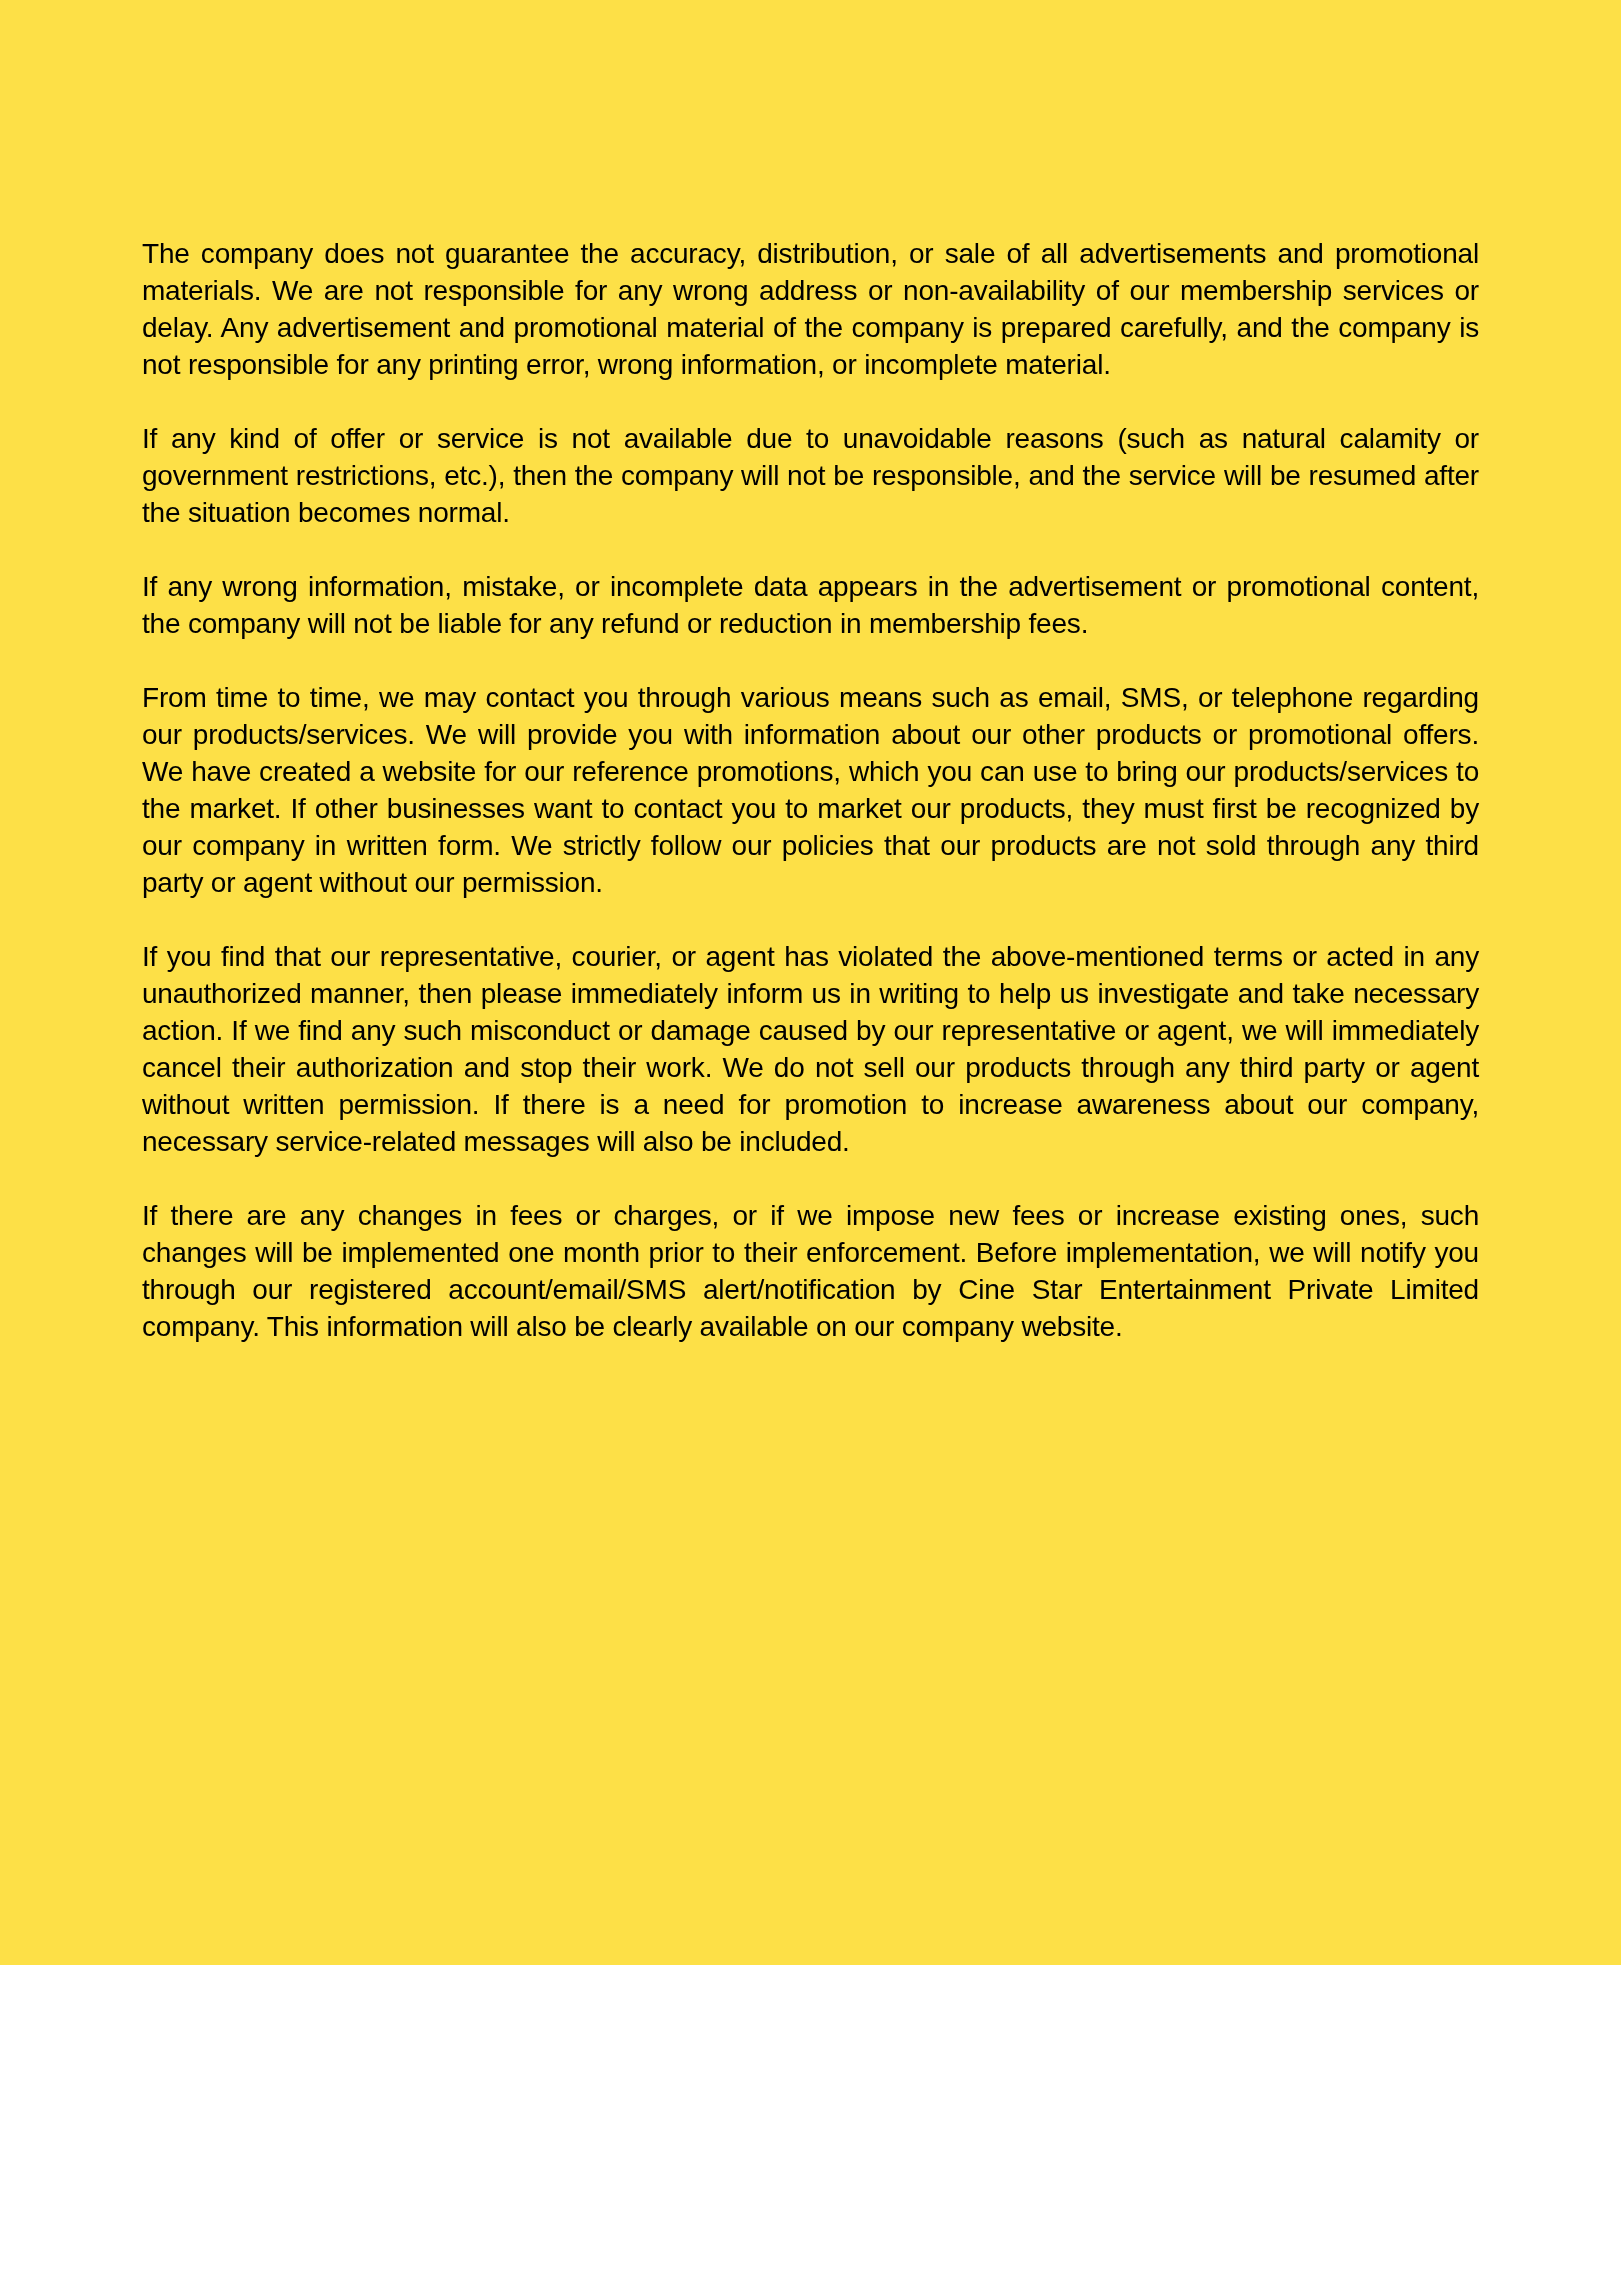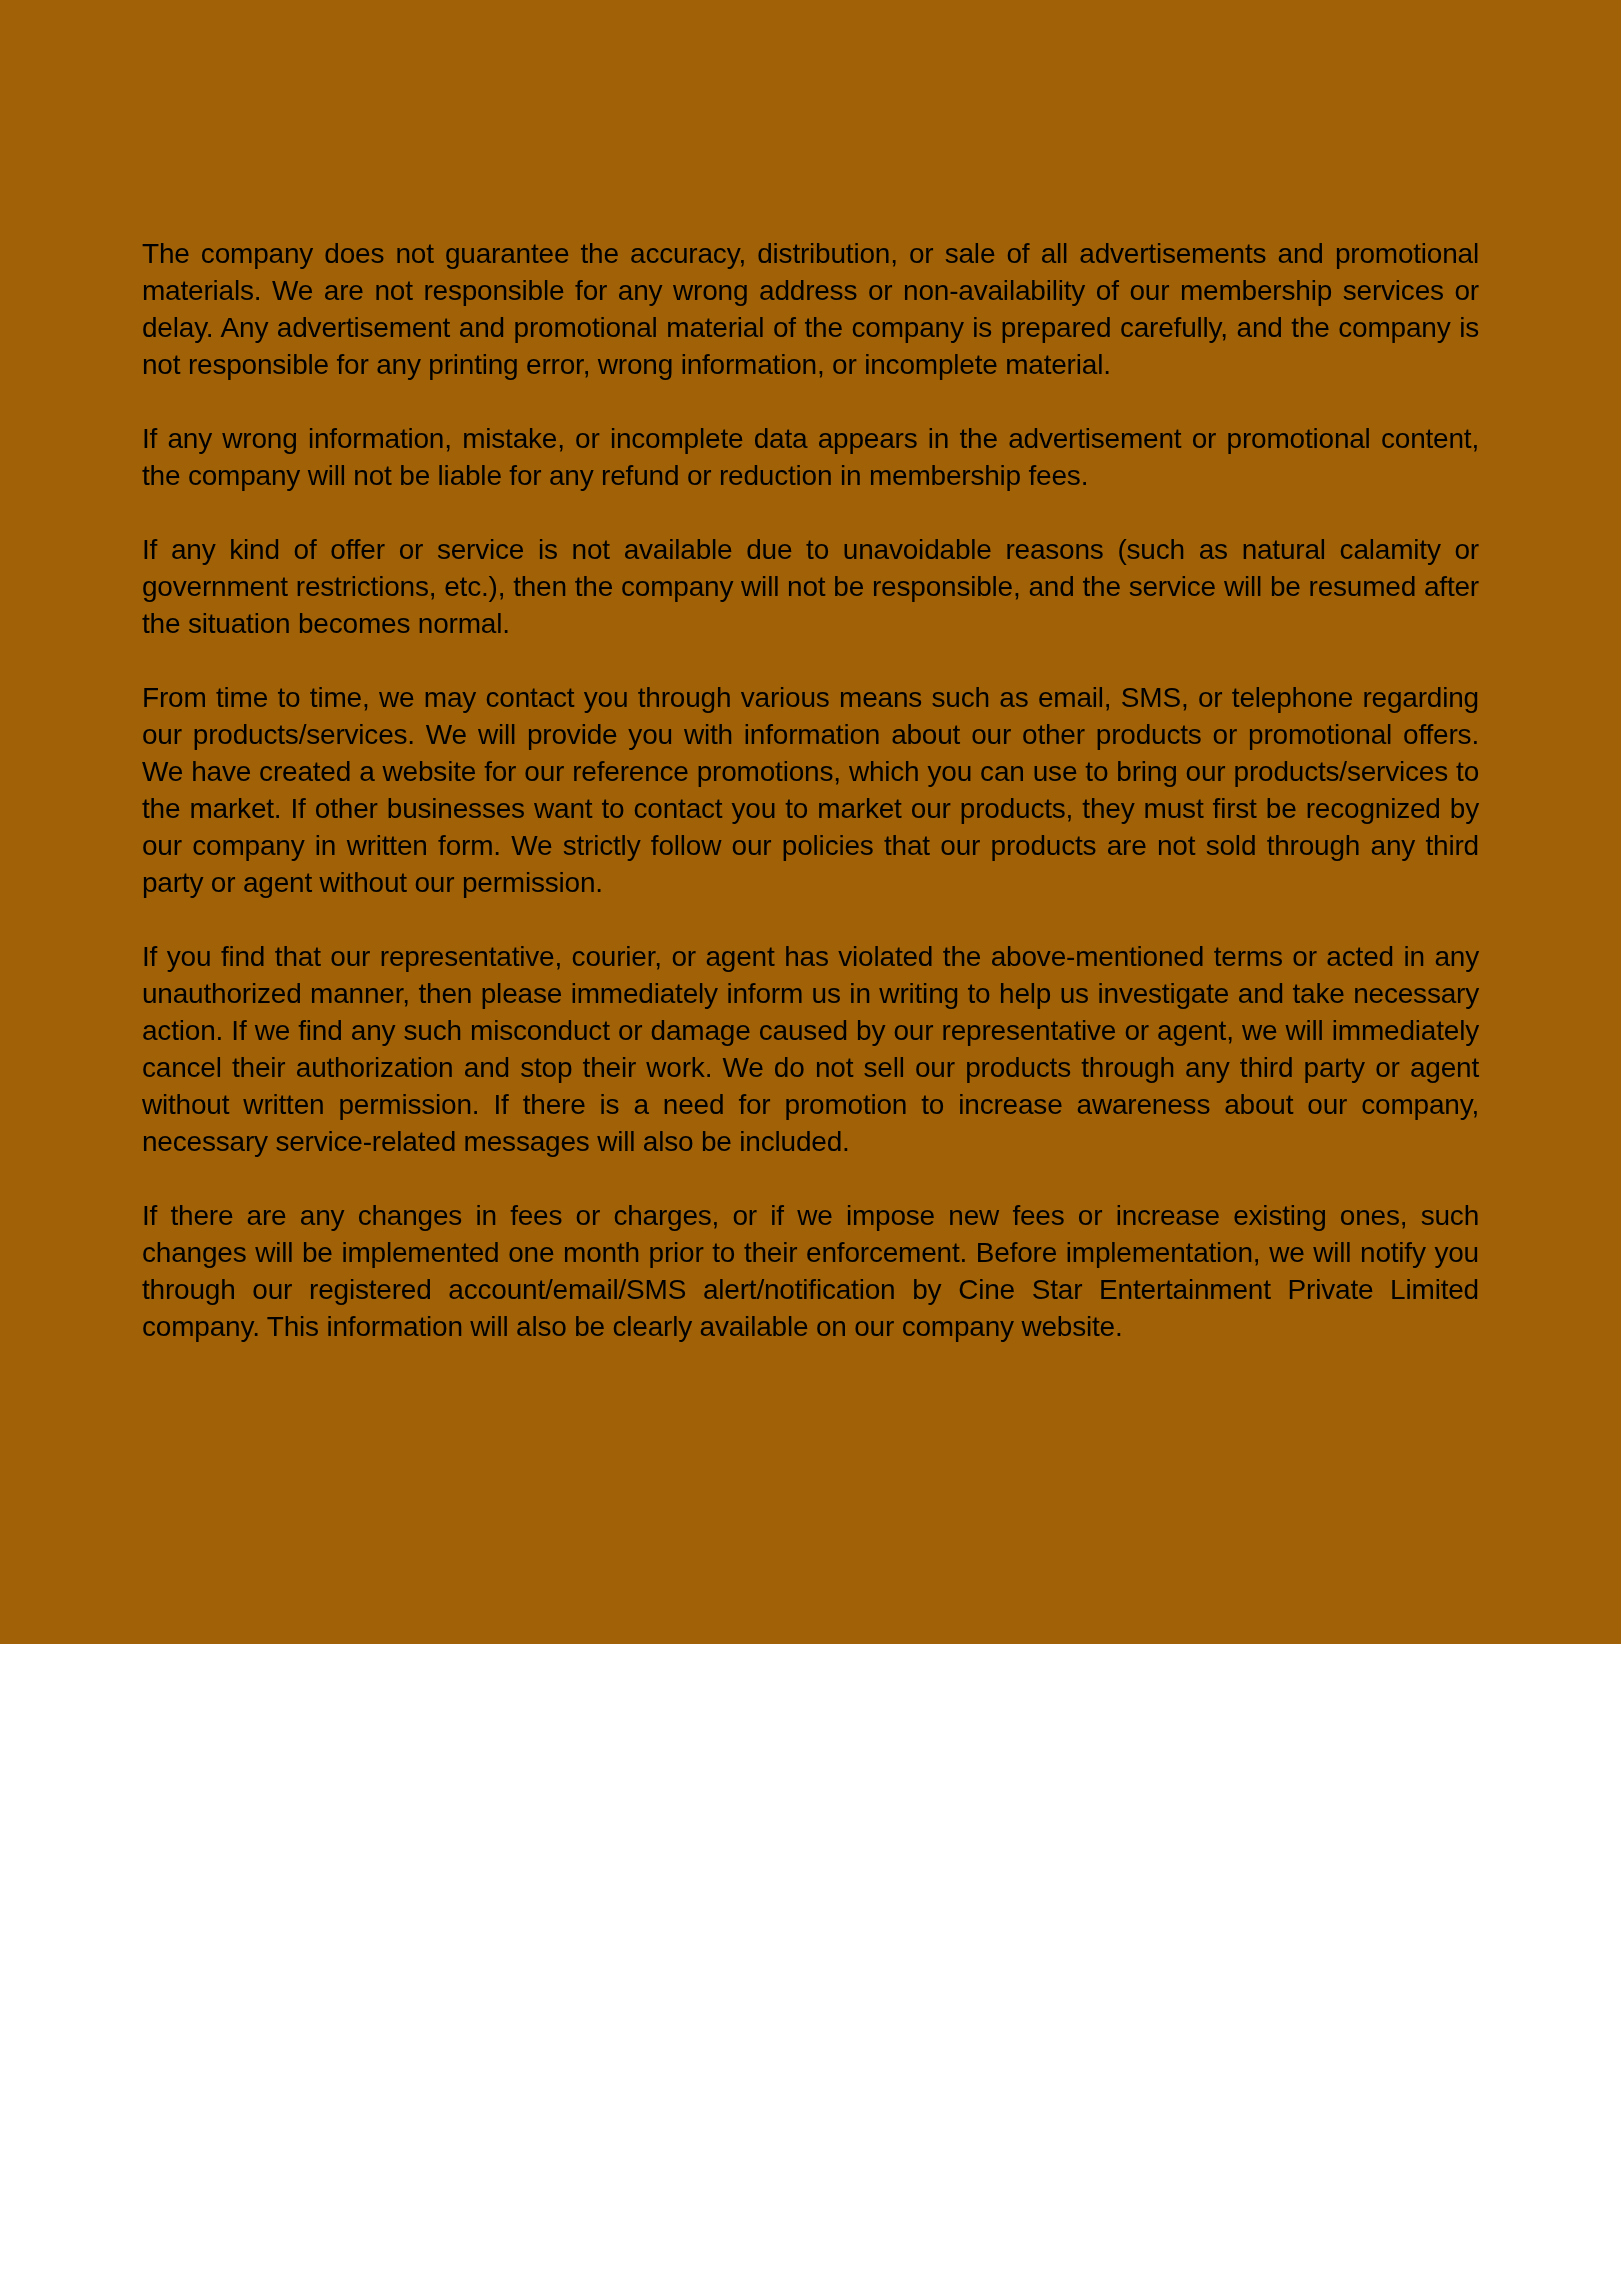--- a/index.html
+++ b/index.html
@@ -3,22 +3,22 @@
 <meta charset="utf-8">
 <style>
   html, body {
     margin: 0;
     padding: 0;
     background: #ffffff;
   }
   .page {
     position: relative;
     width: 1621px;
-    height: 1644px;
-    background: #a16207;
+    height: 1965px;
+    background: #fde047;
     box-sizing: border-box;
     padding: 235px 142px 0 142px;
     overflow: hidden;
   }
   .doc-body {
     font-family: "Liberation Sans", sans-serif;
     font-size: 28px;
     line-height: 37px;
     color: #000000;
     letter-spacing: -0.2px;
@@ -31,20 +31,20 @@
   .doc-body p:last-child {
     margin-bottom: 4px;
   }
 </style>
 </head>
 <body>
 
 <div class="page">
   <div class="doc-body">
     <p>The company does not guarantee the accuracy, distribution, or sale of all advertisements and promotional materials. We are not responsible for any wrong address or non-availability of our membership services or delay. Any advertisement and promotional material of the company is prepared carefully, and the company is not responsible for any printing error, wrong information, or incomplete material.</p>
+    <p>If any kind of offer or service is not available due to unavoidable reasons (such as natural calamity or government restrictions, etc.), then the company will not be responsible, and the service will be resumed after the situation becomes normal.</p>
     <p>If any wrong information, mistake, or incomplete data appears in the advertisement or promotional content, the company will not be liable for any refund or reduction in membership fees.</p>
-    <p>If any kind of offer or service is not available due to unavoidable reasons (such as natural calamity or government restrictions, etc.), then the company will not be responsible, and the service will be resumed after the situation becomes normal.</p>
     <p>From time to time, we may contact you through various means such as email, SMS, or telephone regarding our products/services. We will provide you with information about our other products or promotional offers. We have created a website for our reference promotions, which you can use to bring our products/services to the market. If other businesses want to contact you to market our products, they must first be recognized by our company in written form. We strictly follow our policies that our products are not sold through any third party or agent without our permission.</p>
     <p>If you find that our representative, courier, or agent has violated the above-mentioned terms or acted in any unauthorized manner, then please immediately inform us in writing to help us investigate and take necessary action. If we find any such misconduct or damage caused by our representative or agent, we will immediately cancel their authorization and stop their work. We do not sell our products through any third party or agent without written permission. If there is a need for promotion to increase awareness about our company, necessary service-related messages will also be included.</p>
     <p>If there are any changes in fees or charges, or if we impose new fees or increase existing ones, such changes will be implemented one month prior to their enforcement. Before implementation, we will notify you through our registered account/email/SMS alert/notification by Cine Star Entertainment Private Limited company. This information will also be clearly available on our company website.</p>
   </div>
 </div>
 
 
 </body></html>

